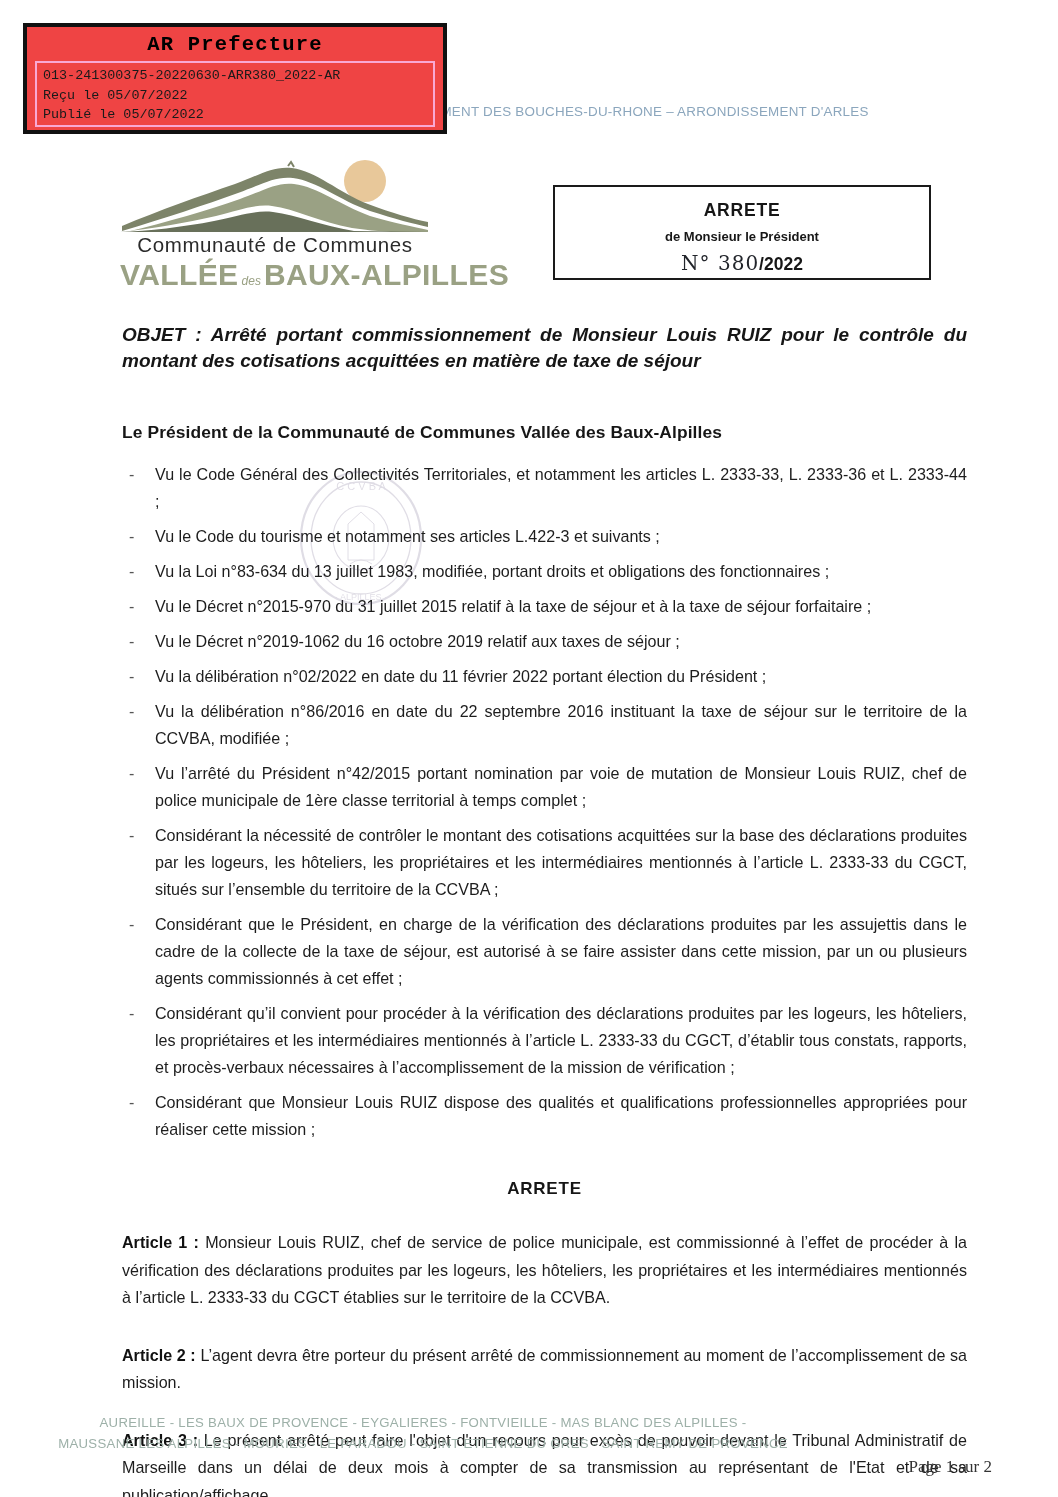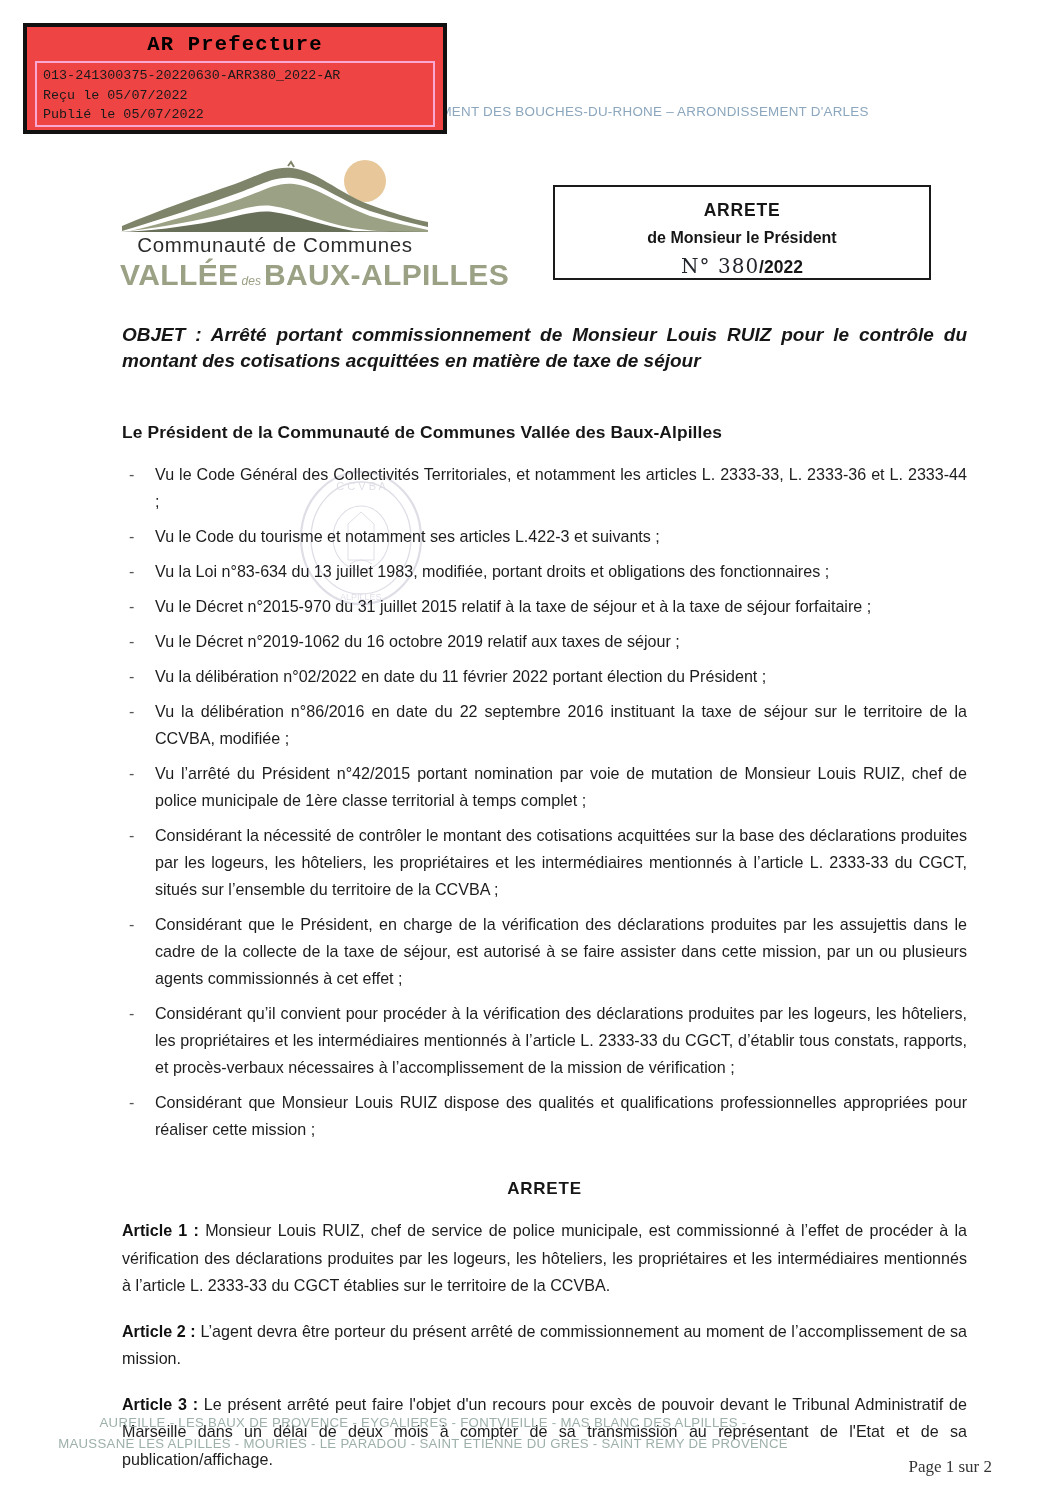--- a/index.html
+++ b/index.html
@@ -119,21 +119,21 @@
   }
   .arrete-box .l1 {
     font-weight: bold;
     font-size: 17.5px;
     letter-spacing: 0.8px;
     margin-top: 13px;
     color: #161616;
   }
   .arrete-box .l2 {
     font-weight: bold;
-    font-size: 16px;
+    font-size: 13px;
     margin-top: 8px;
     color: #161616;
   }
   .arrete-box .l3 {
     margin-top: 7px;
     font-size: 17.5px;
     font-weight: bold;
     color: #161616;
   }
   .arrete-box .handwritten {
@@ -198,21 +198,21 @@
     letter-spacing: 0.8px;
     margin-top: 36px;
     color: #161616;
   }
 
   .article {
     font-size: 16.1px;
     line-height: 27.5px;
     text-align: justify;
     color: #1d1d1d;
-    margin-top: 18px;
+    margin-top: 30px;
   }
   .article .art-label {
     font-weight: bold;
     color: #111;
   }
 
   
   .footer {
     position: absolute;
     left: 0;

